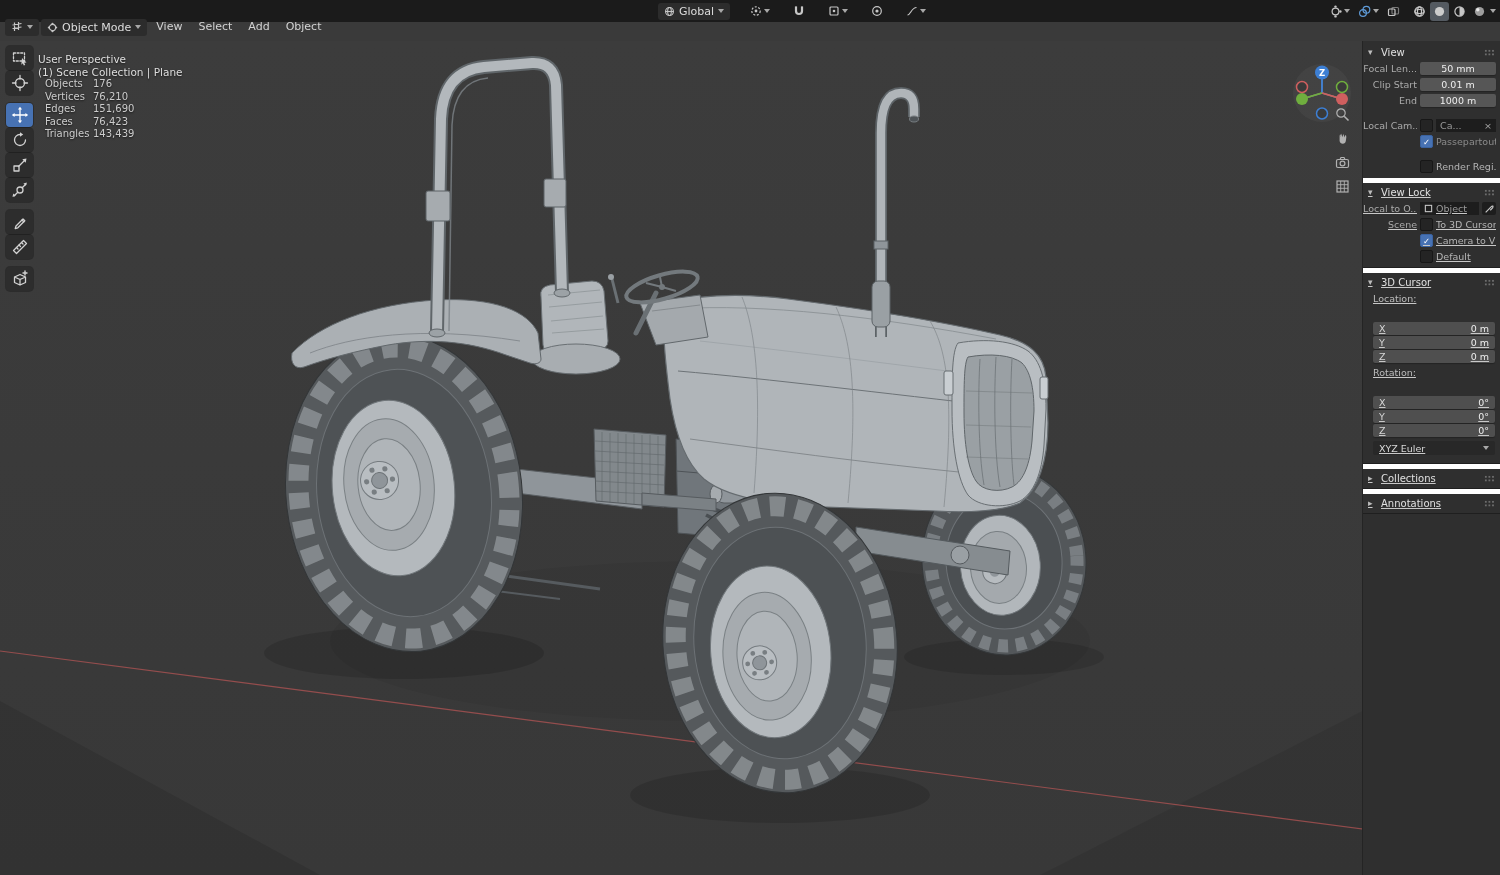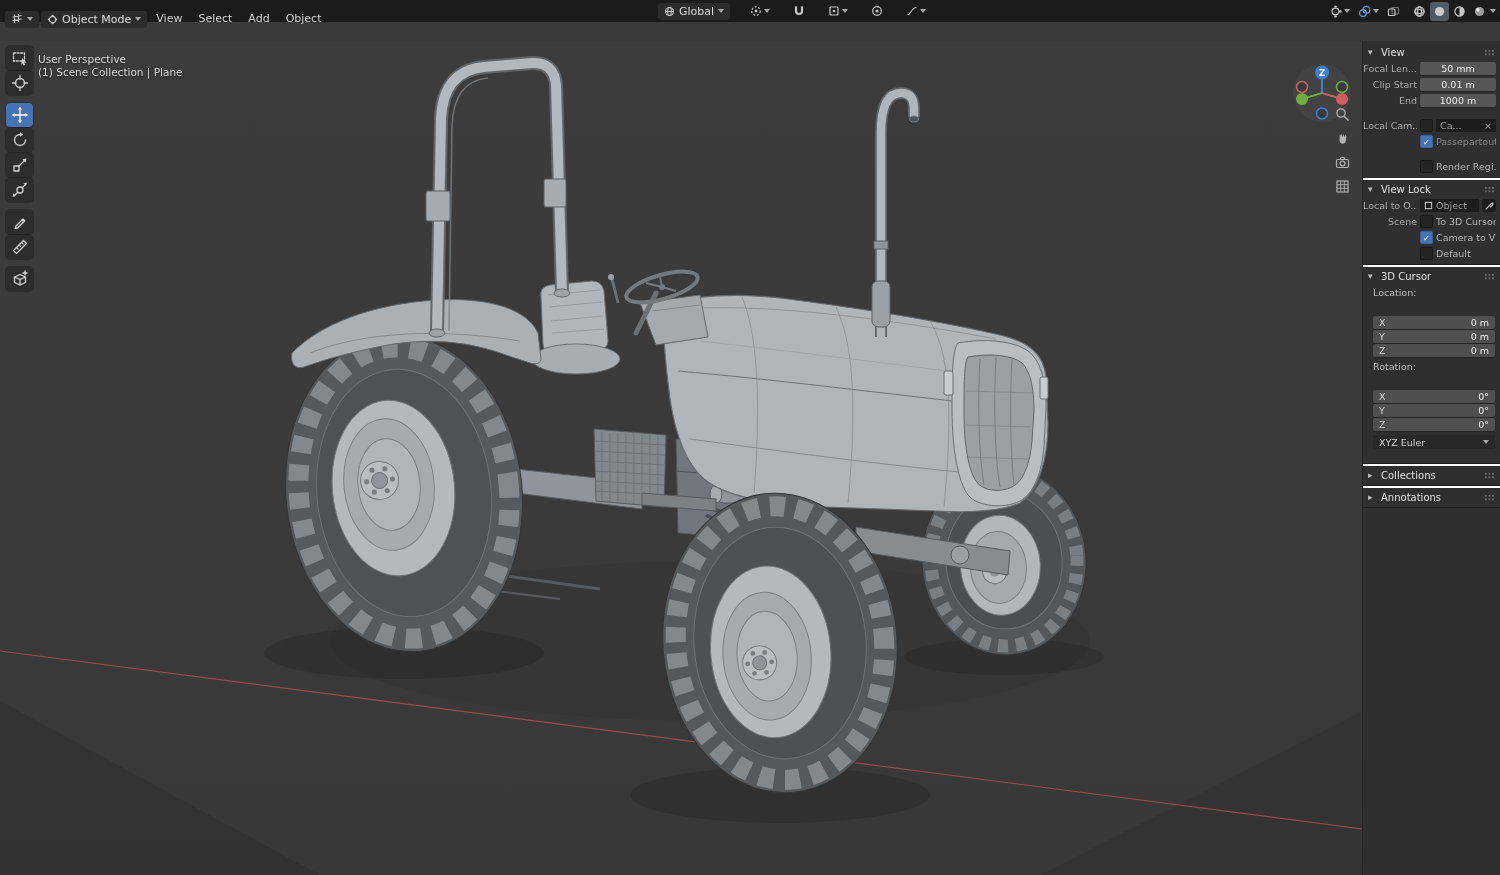--- a/index.html
+++ b/index.html
@@ -1,21 +1,21 @@
 <!DOCTYPE html>
 <html><head>
 <meta charset="utf-8">
 <style>
   html,body{margin:0;padding:0;background:#222;}
   .app{position:relative;width:1500px;height:875px;overflow:hidden;
        font-family:"DejaVu Sans","Liberation Sans",sans-serif;font-size:11px;color:#d0d0d0;
        background:#3a3a3a;user-select:none;}
   
   .topbar{position:absolute;top:0;left:0;right:0;height:22px;background:#1b1b1b;z-index:30;}
-  .tb-left{position:absolute;left:5px;top:8px;height:22px;display:flex;align-items:center;gap:2px;}
+  .tb-left{position:absolute;left:5px;top:16px;height:22px;display:flex;align-items:center;gap:2px;}
   .tb-center{position:absolute;left:658px;top:0;height:22px;display:flex;align-items:center;gap:17px;}
   .tb-right{position:absolute;right:4px;top:0;height:22px;display:flex;align-items:center;gap:2px;}
   .pill{background:#2c2c2c;border-radius:3px;height:17px;display:inline-flex;align-items:center;
         padding:0 6px;gap:4px;color:#dddddd;white-space:nowrap;}
   .pill2{background:#1d1d1d;}
   .menu{padding:0 7px;line-height:22px;color:#d2d2d2;}
   .caret{width:0;height:0;border-left:3.5px solid transparent;border-right:3.5px solid transparent;
          border-top:4px solid #a8a8a8;display:inline-block;}
   .iconbtn{display:inline-flex;align-items:center;gap:2px;padding:1px 3px;border-radius:3px;height:17px;}
   .iconbtn.pressed{background:#545a61;}
@@ -51,21 +51,21 @@
             column-gap:2px;font-size:10px;line-height:12.5px;color:#cccccc;
             text-shadow:0 1px 2px rgba(0,0,0,.6);z-index:4;}
   
   .gizmo{position:absolute;left:1292px;top:22px;z-index:6;}
   .vp-nav{position:absolute;left:1333px;top:64px;display:flex;flex-direction:column;gap:6px;z-index:6;}
   .navbtn{width:18px;height:18px;display:flex;align-items:center;justify-content:center;opacity:.85;}
   
   .nsidebar{position:absolute;top:0;right:0;bottom:0;width:137px;background:#2f2f2f;
             border-left:1px solid #242424;font-size:10px;color:#c8c8c8;z-index:10;padding-top:2px;}
   .sec{padding:1px 0 3px 0;}
-  .sec + .sec{border-top:2px solid #ffffff;box-shadow:0 -1px 0 #1f1f1f inset;}
+  .sec + .sec{border-top:5px solid #ffffff;box-shadow:0 -1px 0 #1f1f1f inset;text-decoration:underline;}
   .sec-h{height:16px;display:flex;align-items:center;gap:4px;padding:0 5px;color:#e0e0e0;}
   .tri{width:9px;color:#bdbdbd;font-size:9px;line-height:9px;}
   .tri.open::after{content:"▾";}
   .tri.closed::after{content:"▸";}
   .grip{width:11px;height:7px;margin-left:auto;opacity:.75;
         background-image:radial-gradient(#808080 0.8px, transparent 1.1px);background-size:3.6px 3.6px;}
   .row{display:flex;align-items:center;height:15px;margin:1px 4px 1px 0;gap:3px;}
   .lbl{flex:0 0 54px;text-align:right;color:#aaaaaa;font-size:9.5px;white-space:nowrap;
        overflow:hidden;}
   .fld{flex:1;height:13px;background:#565656;border-radius:2px;display:flex;align-items:center;
@@ -81,21 +81,21 @@
   .objtxt{white-space:nowrap;overflow:hidden;}
   .xbtn{margin-left:auto;color:#a5a5a5;}
   .xbtn::after{content:"×";}
   .eyedrop{flex:0 0 14px;height:13px;background:#1d1d1d;border-radius:2px;display:flex;
            align-items:center;justify-content:center;}
   .plabel{padding:3px 0 18px 10px;color:#bdbdbd;font-size:9.5px;}
   .afld{display:flex;margin:0 5px 1px 10px;background:#4f4f4f;height:13px;border-radius:2px;
         align-items:center;padding:0 6px;box-shadow:0 1px 1px rgba(0,0,0,.25);}
   .ax{color:#d6d6d6;font-size:9.5px;}
   .av{margin-left:auto;color:#eeeeee;font-size:9.5px;}
-  .drop{margin:4px 5px 12px 10px;background:#282828;height:14px;border-radius:2px;display:flex;
+  .drop{margin:4px 5px 6px 10px;background:#282828;height:14px;border-radius:2px;display:flex;
         align-items:center;padding:0 6px;color:#d8d8d8;font-size:9.5px;justify-content:space-between;}
   .drop .caret{margin-left:auto;}
   .gap{height:8px;}
   .options{color:#cfcfcf;padding:0 10px;}
 </style>
 </head>
 <body>
 
 <div class="app">
 
@@ -432,20 +432,32 @@
           <path d="M9,4.5 L14.5,7 L14.5,12.5 L9,15 L3.5,12.5 L3.5,7 Z M3.5,7 L9,9.5 L14.5,7 M9,9.5 L9,15"></path>
           <path d="M14,1 L14,5 M12,3 L16,3" stroke-width="1.4"></path>
         </svg>
       </div>
     </div>
 
     <div class="vp-meta">
       <div>User Perspective</div>
       <div>(1) Scene Collection | Plane</div>
     </div>
+    <div class="vp-stats">
+      <span>Objects</span>
+        <span>176</span>
+      <span>Vertices</span>
+        <span>76,210</span>
+      <span>Edges</span>
+        <span>151,690</span>
+      <span>Faces</span>
+        <span>76,423</span>
+      <span>Triangles</span>
+        <span>143,439</span>
+    </div>
 
     <svg class="gizmo" width="60" height="60" viewBox="0 0 60 60">
       <circle cx="30" cy="30" r="29" fill="rgba(255,255,255,0.04)"></circle>
       <path d="M30,30 L30,11 M30,30 L50,36 M30,30 L10,36" stroke="#888" stroke-width="1.6"></path>
       <path d="M30,30 L30,11" stroke="#3d7fd4" stroke-width="1.8"></path>
       <path d="M30,30 L50,36" stroke="#cf5f5f" stroke-width="1.8"></path>
       <path d="M30,30 L10,36" stroke="#6fae3e" stroke-width="1.8"></path>
       <circle cx="30" cy="9.5" r="7" fill="#3d7fd4"></circle>
       <text x="30" y="12.5" font-size="8.5" font-weight="bold" fill="#ffffff" text-anchor="middle">Z</text>
       <circle cx="50" cy="36" r="6" fill="#cf5f5f"></circle>

